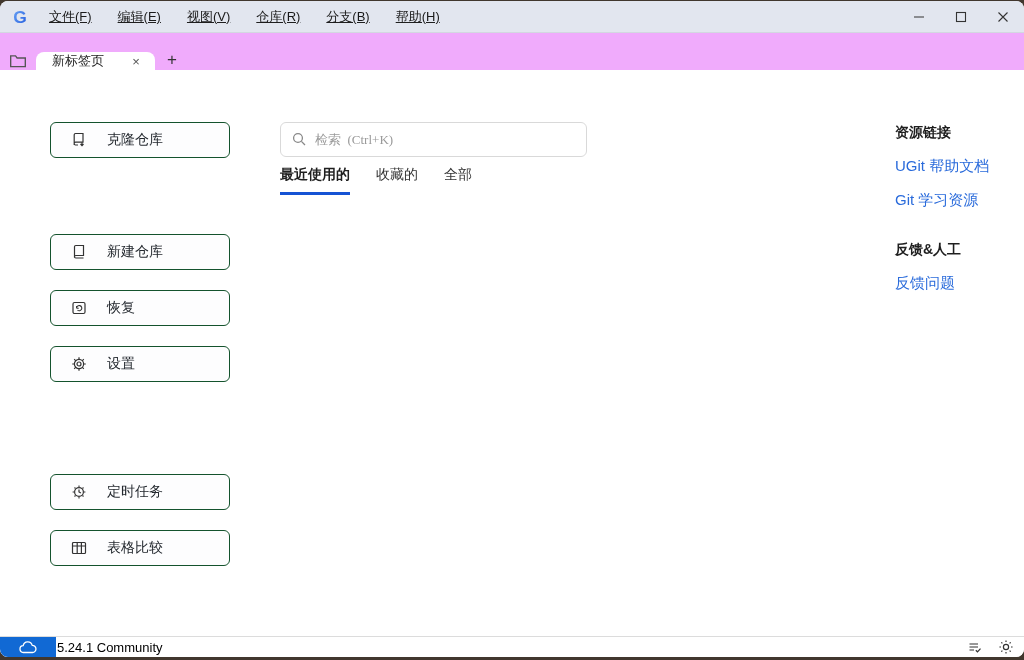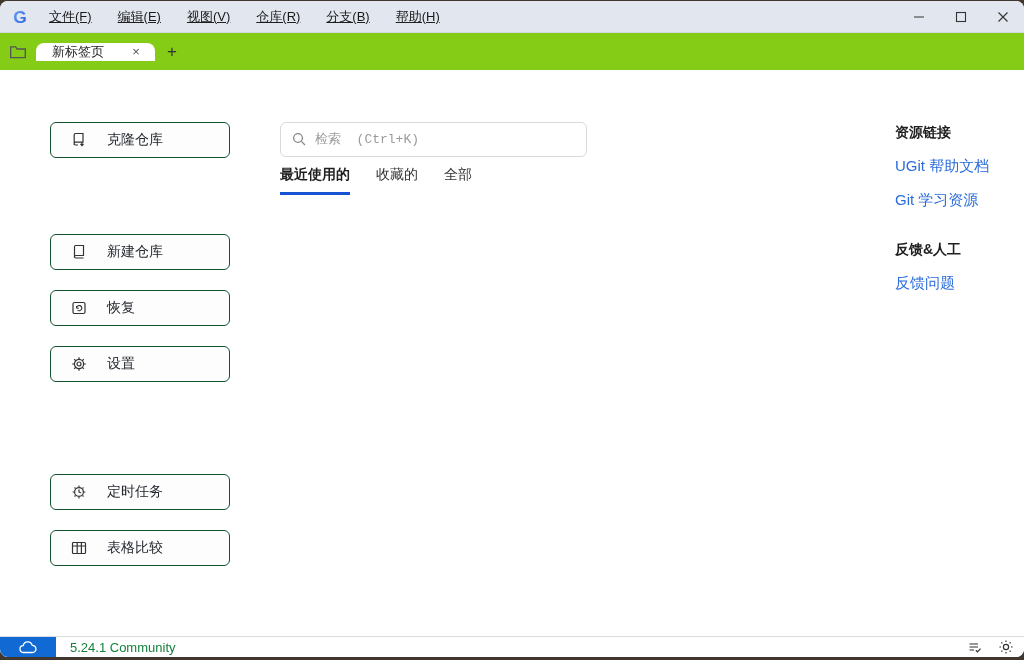--- a/index.html
+++ b/index.html
@@ -25,21 +25,21 @@
   .menu { display:flex; align-items:center; height:100%;text-decoration:underline; }
   .menu-item {
     font-size:13px; padding:0 13px; height:100%; display:flex; align-items:center;
     color:#1a1a1a; cursor:default;
   }
   .tb-spacer { flex:1; }
   .win-controls { display:flex; height:100%; }
   .win-btn { width:42px; height:100%; display:flex; align-items:center; justify-content:center; }
   
   .tabbar {
-    height:37px; background:#84cc16; display:flex; align-items:center; flex:0 0 auto;
+    height:37px; background:#f0abfc; display:flex; align-items:flex-end; flex:0 0 auto;
   }
   .tab-folder-btn { width:36px; display:flex; align-items:center; justify-content:center; }
   .tab {
     width:119px; background:#ffffff; border-radius:8px 8px 0 0;
     display:flex; align-items:center; padding:0 10px 0 16px;
   }
   .tab-label { font-size:13px; flex:1; }
   .tab-close { font-size:13px; color:#555; width:18px; height:18px; display:flex; align-items:center; justify-content:center; border-radius:4px; }
   .tab-new { width:34px; display:flex; align-items:center; justify-content:center; font-size:17px; color:#333; }
   
@@ -50,39 +50,39 @@
     display:flex; align-items:center; padding-left:20px; gap:20px;
     font-size:14px; color:#24292f; cursor:default;
   }
   .side-btn svg { flex:0 0 auto; }
   
   .search-wrap { position:absolute; left:280px; top:52px; width:307px; height:35px; }
   .search-wrap svg { position:absolute; left:11px; top:9px; }
   .search-input {
     width:100%; height:100%; border:1px solid #d9d9d9; border-radius:6px;
     padding:0 26px 0 34px; font-size:13px; color:#333; outline:none;
-    font-family:Liberation Mono, monospace;
+    font-family:Liberation Serif, serif;
   }
   .search-input::placeholder { color:#9a9a9a; }
   
   .ftabs { position:absolute; left:280px; top:96px; display:flex; gap:26px; }
   .ftab { font-size:14px; color:#333; padding-bottom:8px; border-bottom:3px solid transparent; }
   .ftab.active { font-weight:bold; color:#1f1f1f; border-bottom-color:#1653d4; }
   
   .right-panel { position:absolute; left:895px; top:54px; width:120px; }
   .rp-title { font-size:14px; font-weight:bold; color:#1f1f1f; }
   .rp-link { display:block; font-size:15px; color:#2a6bdb; margin-top:15px; text-decoration:none; }
   .rp-gap { height:31px; }
   
   .statusbar {
     height:21px; border-top:1px solid #dcdcdc; background:#fff;
     display:flex; align-items:center; flex:0 0 auto;
   }
   .cloud-box { width:56px; height:100%; background:#1169d4; display:flex; align-items:center; justify-content:center; }
-  .version { font-size:13px; color:#15803d; margin-left:14px; }
+  .version { font-size:13px; color:#000000; margin-left:1px; }
   .sb-right { margin-left:auto; display:flex; align-items:center; gap:15px; margin-right:10px; }
   .sb-icon { display:flex; align-items:center; }
 </style>
 </head>
 <body>
 
 <div class="window">
 
   <div class="titlebar">
     <div class="logo">

